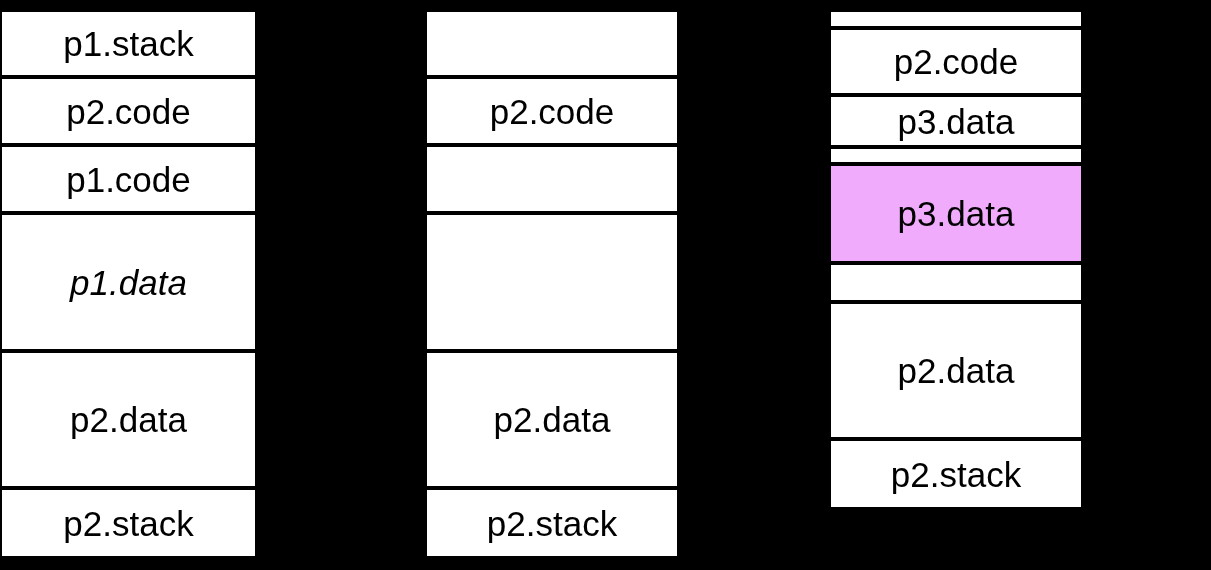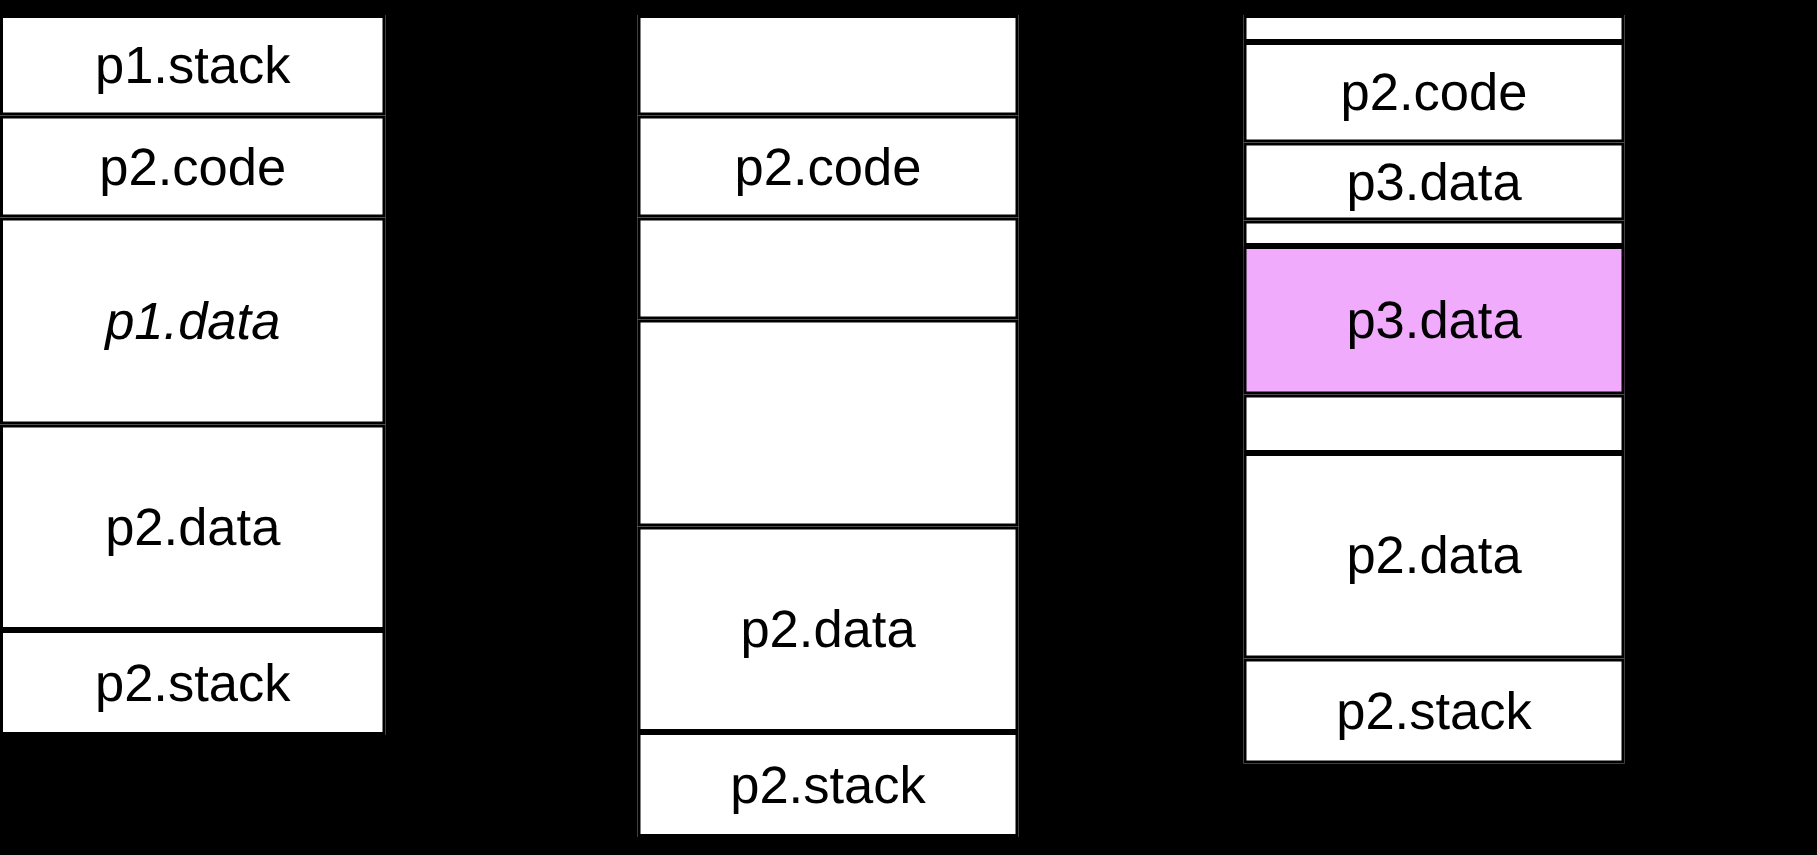--- a/index.html
+++ b/index.html
@@ -38,20 +38,23 @@
 </head>
 <body>
 
 <div class="diagram" style="background: rgb(0, 0, 0);">
     <div class="memory-column" style="left: 0px; width: 257px;">
       <div class="memory-segment" style="height: 67px; background: rgb(255, 255, 255); border-color: rgb(0, 0, 0);">
         <span style="color: rgb(0, 0, 0);">p1.stack</span>
       </div>
       <div class="memory-segment" style="height: 68px; background: rgb(255, 255, 255); border-color: rgb(0, 0, 0);">
         <span style="color: rgb(0, 0, 0);">p2.code</span>
+      </div>
+      <div class="memory-segment" style="height: 68px; background: rgb(255, 255, 255); border-color: rgb(0, 0, 0);">
+        <span style="color: rgb(0, 0, 0);">p1.code</span>
       </div>
       <div class="memory-segment" style="height: 138px; background: rgb(255, 255, 255); border-color: rgb(0, 0, 0); font-style: italic;">
         <span style="color: rgb(0, 0, 0);">p1.data</span>
       </div>
       <div class="memory-segment" style="height: 137px; background: rgb(255, 255, 255); border-color: rgb(0, 0, 0);">
         <span style="color: rgb(0, 0, 0);">p2.data</span>
       </div>
       <div class="memory-segment" style="height: 70px; background: rgb(255, 255, 255); border-color: rgb(0, 0, 0);">
         <span style="color: rgb(0, 0, 0);">p2.stack</span>
       </div>

